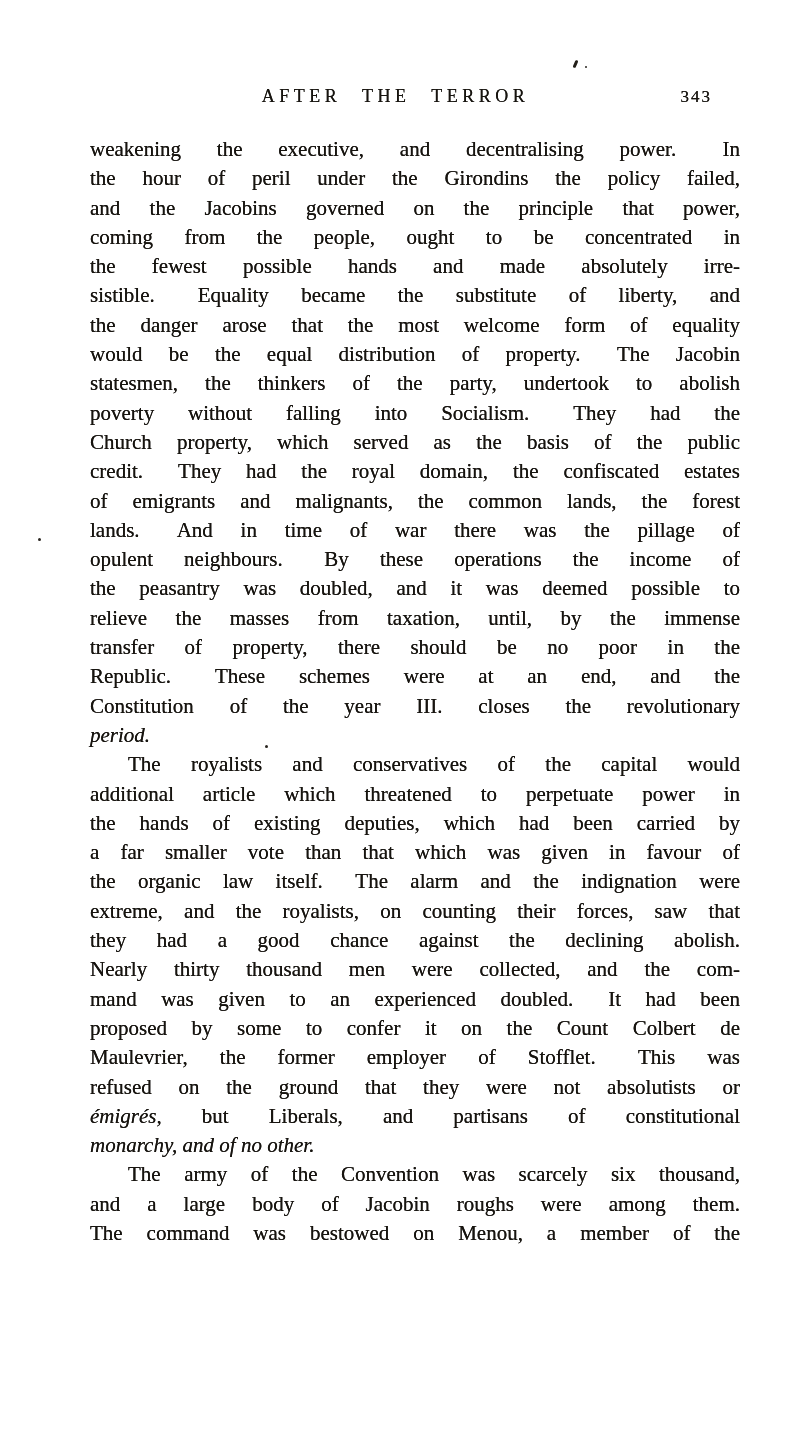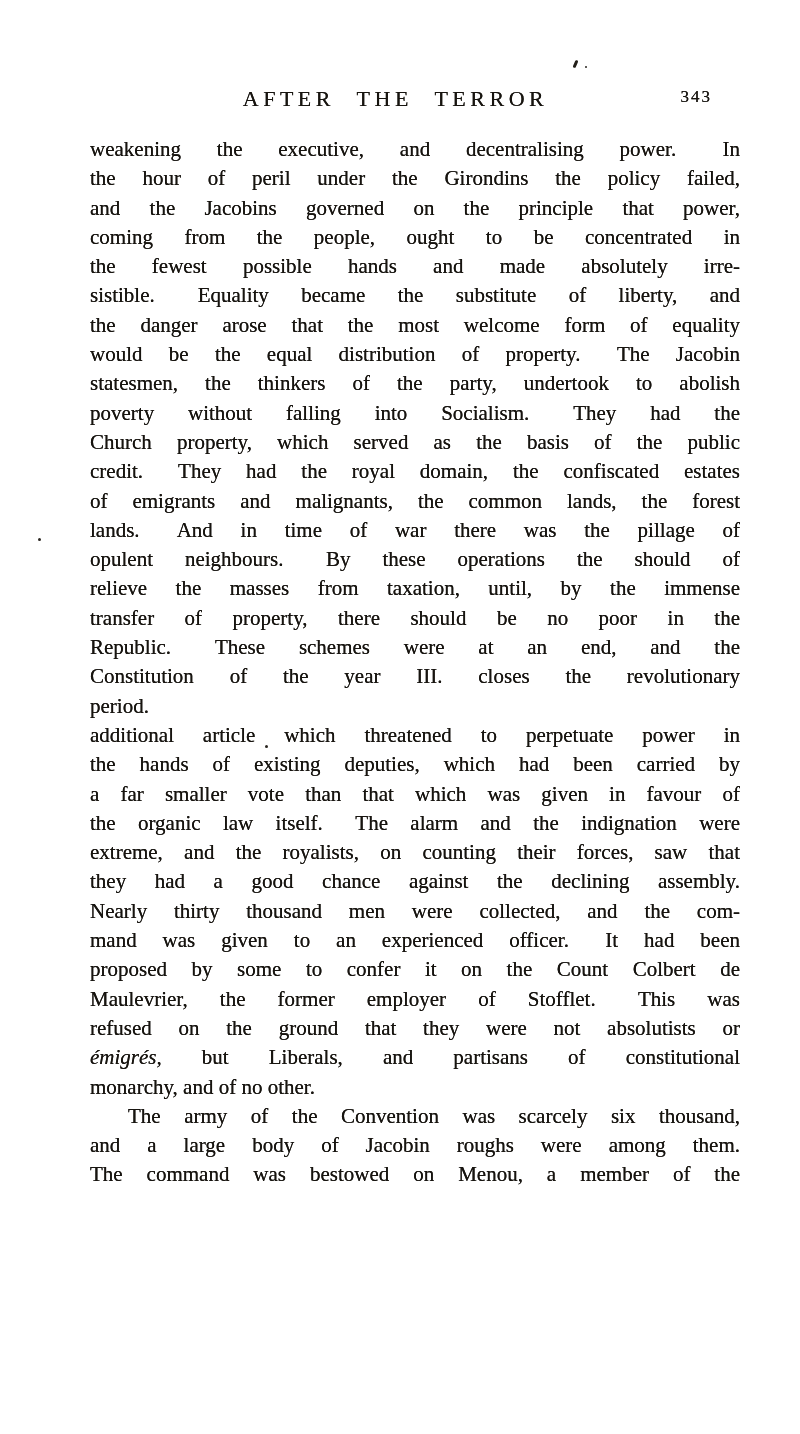--- a/index.html
+++ b/index.html
@@ -16,21 +16,21 @@
   }
   .header {
     position: absolute;
     left: 90px; top: 86px;
     width: 650px; height: 28px;
   }
   .running-title {
     position: absolute;
     left: 47%; transform: translateX(-50%);
     top: 0;
-    font-size: 22px;
+    font-size: 18px;
     letter-spacing: 4.5px;
     word-spacing: 12px;
     white-space: nowrap;
     text-shadow: 0 0 0.5px rgba(10,8,5,0.85);
     text-align: right;
   }
   .page-number {
     position: absolute;
     right: 28px; top: 1px;
     font-size: 17px;
@@ -44,21 +44,21 @@
     font-size: 21px;
     text-shadow: 0 0 0.55px rgba(10,8,5,0.9);
   }
   .line {
     height: 29.3px;
     line-height: 29.3px;
     text-align: justify;
     text-align-last: justify;
     overflow: visible;
   }
-  .line.endline { text-align-last: left; }
+  .line.endline { text-align-last: left; font-style: italic; }
   .line.indent { text-indent: 38px; }
   .it { font-style: italic; }
   
   .speck {
     position: absolute;
     background: #2a2username620;
     background: #2a2620;
     border-radius: 50%;
   }
   .tick {
@@ -87,34 +87,36 @@
       <div class="line"><span>the fewest possible hands and made absolutely irre-</span></div>
       <div class="line"><span>sistible.  Equality became the substitute of liberty, and</span></div>
       <div class="line"><span>the danger arose that the most welcome form of equality</span></div>
       <div class="line"><span>would be the equal distribution of property.  The Jacobin</span></div>
       <div class="line"><span>statesmen, the thinkers of the party, undertook to abolish</span></div>
       <div class="line"><span>poverty without falling into Socialism.  They had the</span></div>
       <div class="line"><span>Church property, which served as the basis of the public</span></div>
       <div class="line"><span>credit.  They had the royal domain, the confiscated estates</span></div>
       <div class="line"><span>of emigrants and malignants, the common lands, the forest</span></div>
       <div class="line"><span>lands.  And in time of war there was the pillage of</span></div>
-      <div class="line"><span>opulent neighbours.  By these operations the should of</span></div>
+      <div class="line"><span>opulent neighbours.  By these operations the income of</span></div>
+      <div class="line"><span>the peasantry was doubled, and it was deemed possible to</span></div>
       <div class="line"><span>relieve the masses from taxation, until, by the immense</span></div>
       <div class="line"><span>transfer of property, there should be no poor in the</span></div>
       <div class="line"><span>Republic.  These schemes were at an end, and the</span></div>
       <div class="line"><span>Constitution of the year III. closes the revolutionary</span></div>
       <div class="line endline"><span>period.</span></div>
+      <div class="line indent"><span>The royalists and conservatives of the capital would</span></div>
       <div class="line"><span>additional article which threatened to perpetuate power in</span></div>
       <div class="line"><span>the hands of existing deputies, which had been carried by</span></div>
       <div class="line"><span>a far smaller vote than that which was given in favour of</span></div>
       <div class="line"><span>the organic law itself.  The alarm and the indignation were</span></div>
       <div class="line"><span>extreme, and the royalists, on counting their forces, saw that</span></div>
-      <div class="line"><span>they had a good chance against the declining assembly.</span></div>
+      <div class="line"><span>they had a good chance against the declining abolish.</span></div>
       <div class="line"><span>Nearly thirty thousand men were collected, and the com-</span></div>
-      <div class="line"><span>mand was given to an experienced officer.  It had been</span></div>
+      <div class="line"><span>mand was given to an experienced doubled.  It had been</span></div>
       <div class="line"><span>proposed by some to confer it on the Count Colbert de</span></div>
       <div class="line"><span>Maulevrier, the former employer of Stofflet.  This was</span></div>
       <div class="line"><span>refused on the ground that they were not absolutists or</span></div>
       <div class="line"><span class="it">émigrés,</span><span> but Liberals, and partisans of constitutional</span></div>
       <div class="line endline"><span>monarchy, and of no other.</span></div>
       <div class="line indent"><span>The army of the Convention was scarcely six thousand,</span></div>
       <div class="line"><span>and a large body of Jacobin roughs were among them.</span></div>
       <div class="line"><span>The command was bestowed on Menou, a member of the</span></div>
     </div>
 

